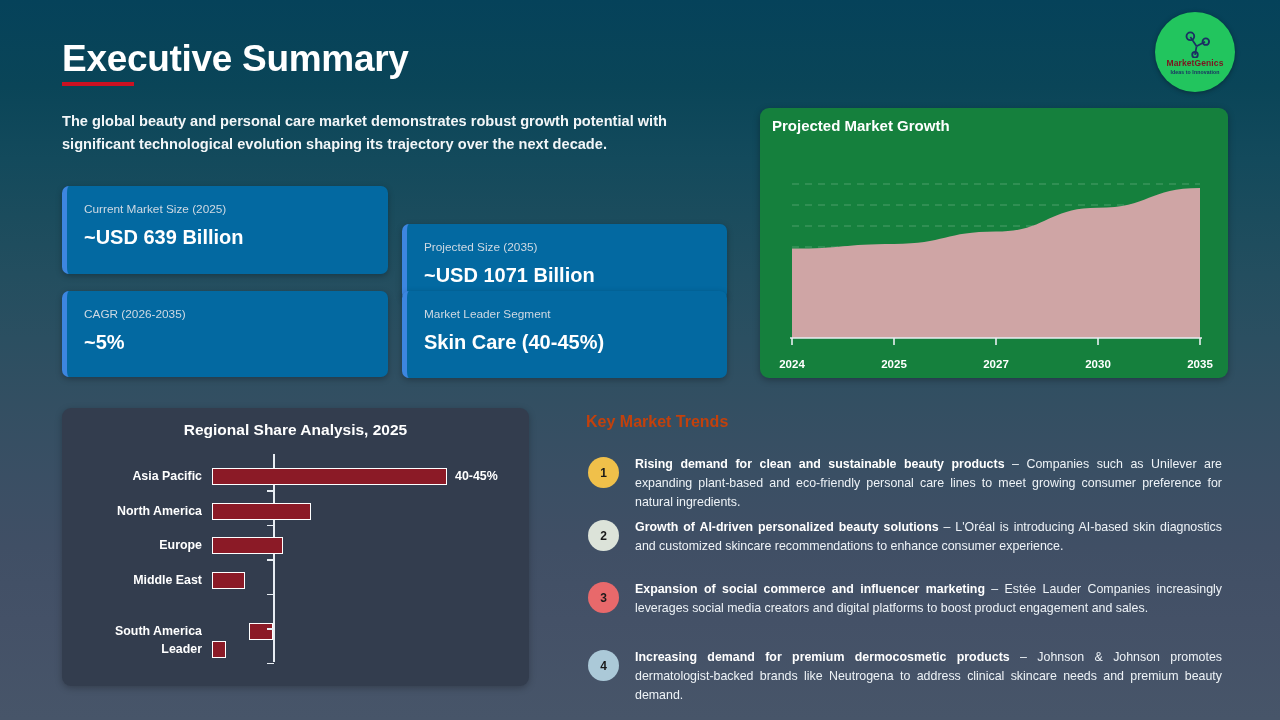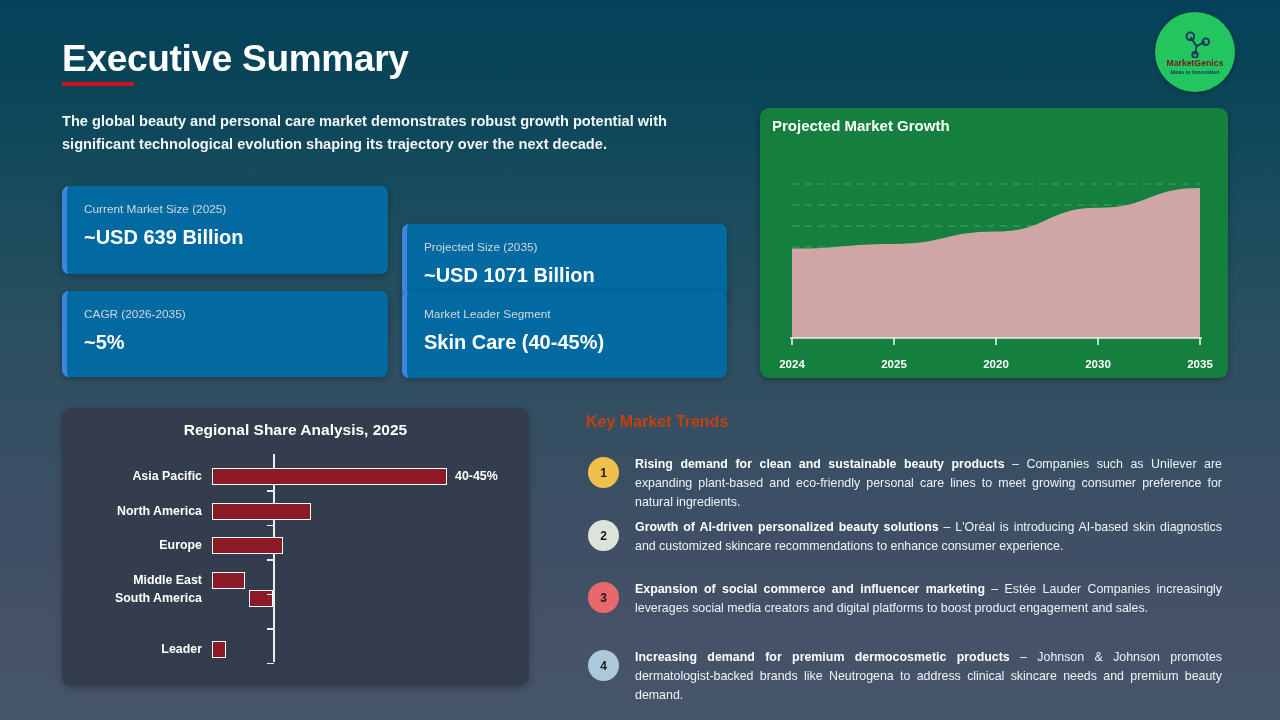--- a/index.html
+++ b/index.html
@@ -204,21 +204,21 @@
       <line x1="30" x2="442" y1="230" y2="230" stroke="#e9eef2" stroke-width="1.6"></line>
       <line x1="32" x2="32" y1="230" y2="237" stroke="#e9eef2" stroke-width="1.6"></line>
       <line x1="134" x2="134" y1="230" y2="237" stroke="#e9eef2" stroke-width="1.6"></line>
       <line x1="236" x2="236" y1="230" y2="237" stroke="#e9eef2" stroke-width="1.6"></line>
       <line x1="338" x2="338" y1="230" y2="237" stroke="#e9eef2" stroke-width="1.6"></line>
       <line x1="440" x2="440" y1="230" y2="237" stroke="#e9eef2" stroke-width="1.6"></line>
     </svg>
   <div id="growth-xlabels">
       <div class="growth-xlabel" style="left: 32px;">2024</div>
       <div class="growth-xlabel" style="left: 134px;">2025</div>
-      <div class="growth-xlabel" style="left: 236px;">2020</div>
+      <div class="growth-xlabel" style="left: 236px;">2027</div>
       <div class="growth-xlabel" style="left: 338px;">2030</div>
       <div class="growth-xlabel" style="left: 440px;">2035</div>
     </div>
 </div>
 
 <div id="regional-panel">
   <div id="regional-title">Regional Share Analysis, 2025</div>
   <div id="bar-axis"></div>
   <div id="regional-plot">
       <div class="bar-row" style="top: 10px;">
@@ -239,21 +239,21 @@
         <div class="bar-track">
           <div class="bar-fill" style="width: 32.9px;"></div>
         </div>
       </div>
       <div class="bar-row" style="top: 79px;">
         <div class="bar-label">Europe</div>
         <div class="bar-track">
           <div class="bar-fill" style="width: 70.5px;"></div>
         </div>
       </div>
-      <div class="bar-row" style="top: 132px; gap: 37px;">
+      <div class="bar-row" style="top: 165px; gap: 37px;">
         <div class="bar-label">South America</div>
         <div class="bar-track">
           <div class="bar-fill" style="width: 23.5px;"></div>
         </div>
       </div>
       <div class="bar-row" style="top: 182.5px;">
         <div class="bar-label">Leader</div>
         <div class="bar-track">
           <div class="bar-fill" style="width: 14.1px;"></div>
         </div>

